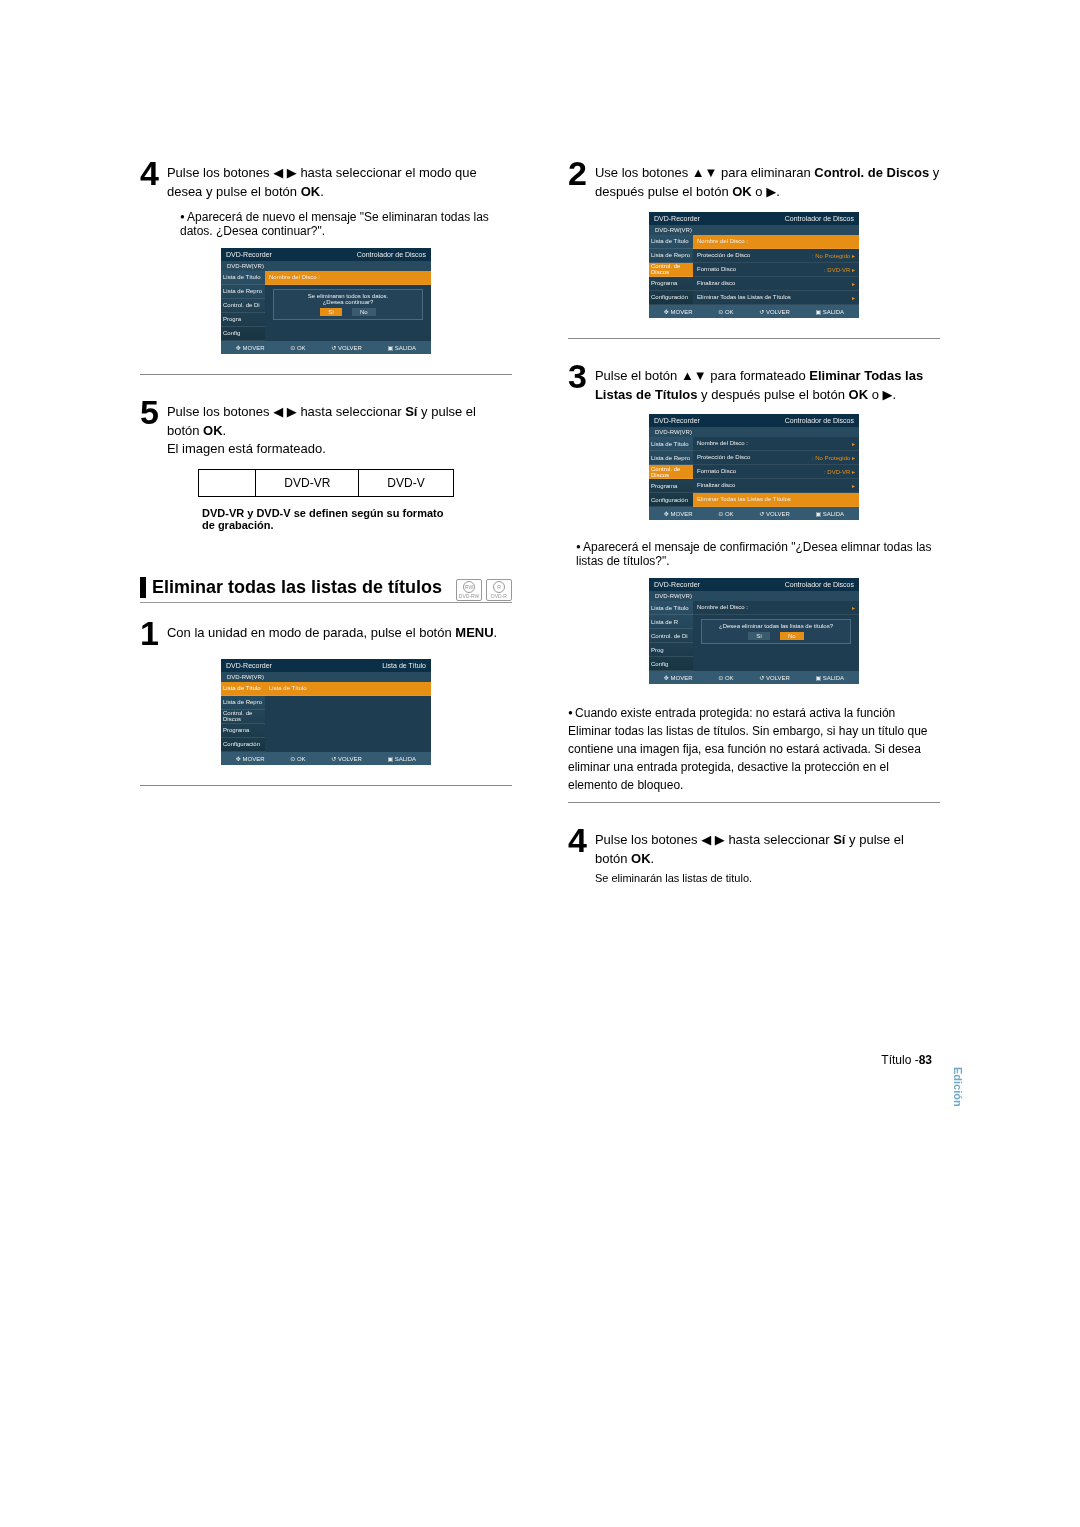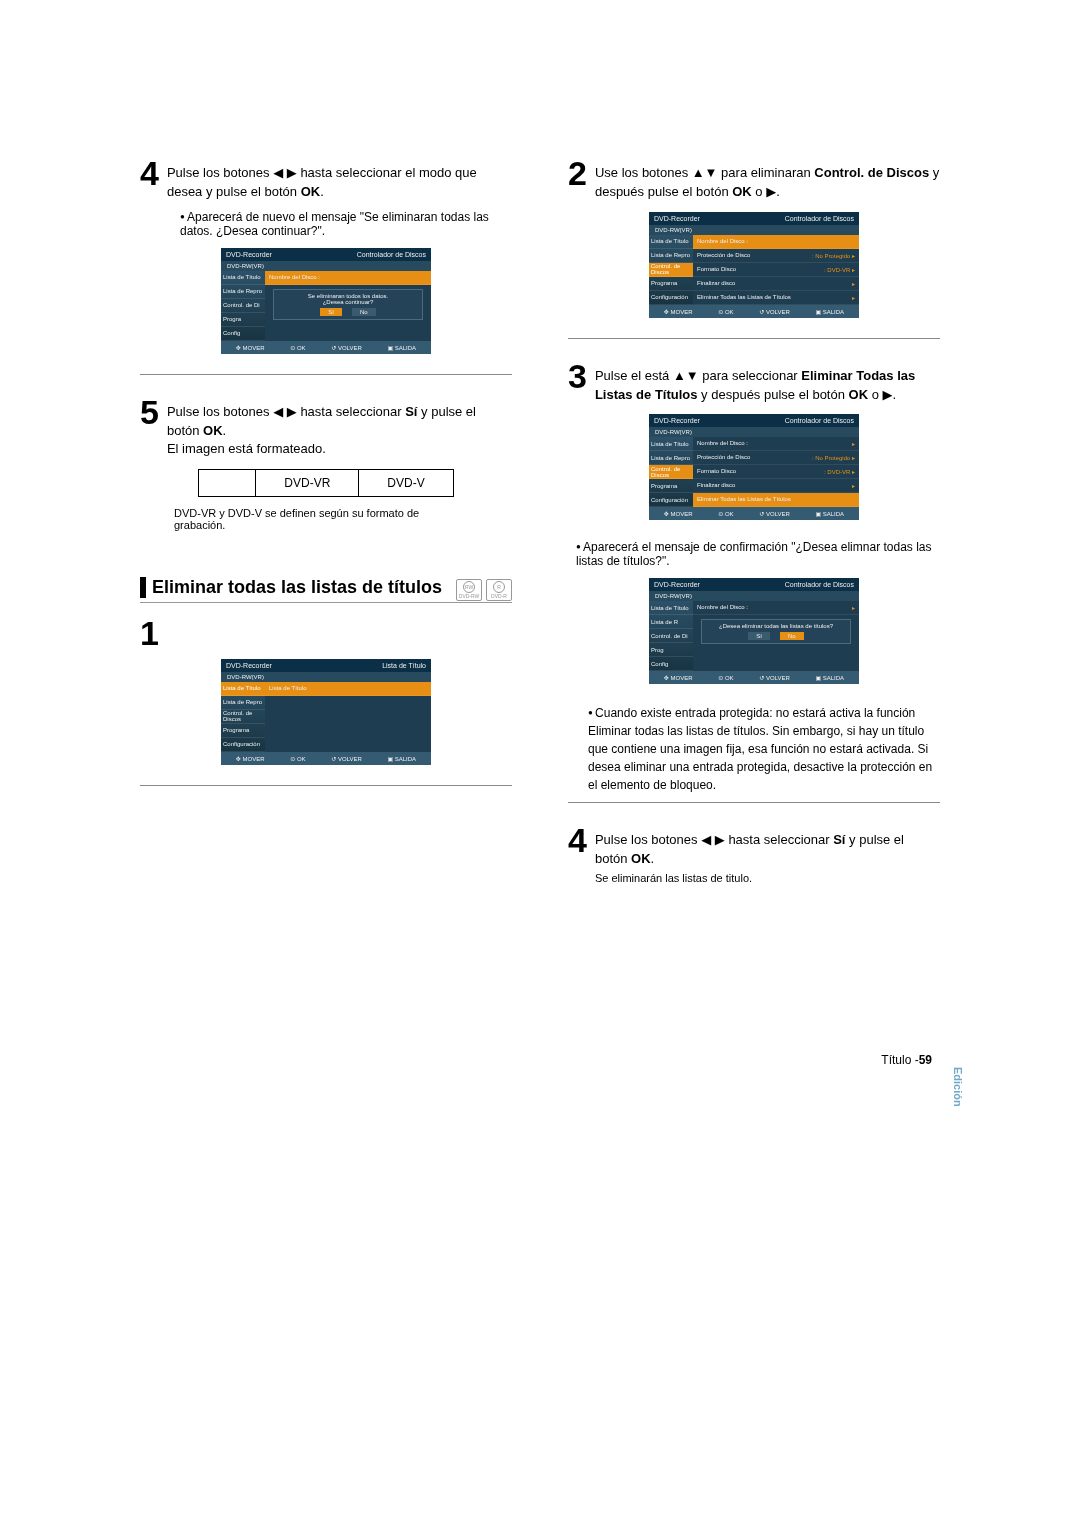--- a/index.html
+++ b/index.html
@@ -23,21 +23,21 @@
   .mini .row{display:flex;justify-content:space-between;padding:3px 4px;border-bottom:1px solid rgba(255,255,255,.08)}
   .mini .row span:last-child{color:#e68f14}
   .mini .rowhl{background:#e68f14}
   .mini .dialog{position:absolute;top:18px;left:8px;right:8px;background:#244358;border:1px solid #4b6b7d;padding:3px;text-align:center}
   .mini .btns{display:flex;justify-content:center;gap:10px;margin-top:3px}
   .mini .btn{background:#3a5a6d;padding:1px 8px}
   .mini .btnhl{background:#e68f14}
   .mini .foot{background:#345b72;display:flex;justify-content:space-around;padding:3px 2px;font-size:6px}
   table.data{border-collapse:collapse;margin:10px auto;font-size:12px}
   table.data td{border:1px solid #000;padding:6px 28px;text-align:center}
-  .note{font-size:11px;font-weight:normal;margin:10px 0 0 34px;width:250px}
+  .note{font-size:11px;font-weight:bold;margin:10px 0 0 62px;width:250px}
   .sectionbar{border-left:6px solid #000;padding-left:6px;margin-top:46px;margin-bottom:4px}
   .sectionbar h2{font-size:18px;font-weight:bold}
   .sectionunder{height:8px;border-top:1px solid #999;position:relative;margin-bottom:8px}
   .sectionunder .badges{position:absolute;right:0;top:-24px;display:flex;gap:4px}
   .badge{width:26px;height:22px;border:1px solid #999;border-radius:2px;font-size:5px;display:flex;flex-direction:column;align-items:center;justify-content:center;color:#999}
   .badge .c{width:12px;height:12px;border:1px solid #999;border-radius:50%;font-size:5px;display:flex;align-items:center;justify-content:center}
   .divider{border:none;border-top:1px solid #888;margin:8px 0 22px}
   .pgnum{position:absolute;bottom:460px;right:148px;font-size:12px}
   .sidelbl{position:absolute;right:116px;bottom:420px;font-size:11px;color:#6fa8c9;font-weight:bold;writing-mode:vertical-rl}
 </style>
@@ -123,20 +123,23 @@
           </div>
         <div class="badge">
             <div class="c">R</div>
             <span>DVD-R</span>
           </div>
       </div>
     </div>
 
     <div class="step">
       <div class="bignum">1</div>
+      <div class="steptxt">
+        <span>Con la unidad en modo de parada, pulse el botón </span><b>MENU</b><span>.</span>
+      </div>
     </div>
 
     <div class="mini">
       <div class="hdr">
           <span>DVD-Recorder</span>
           <span>Lista de Título</span>
         </div>
       <div class="tabs">DVD-RW(VR)</div>
       <div class="body">
         <div class="side">
@@ -213,21 +216,21 @@
           <span>⊙ <span>OK</span></span>
           <span>↺ <span>VOLVER</span></span>
           <span>▣ <span>SALIDA</span></span>
         </div>
     </div>
     <hr class="divider">
 
     <div class="step">
       <div class="bignum">3</div>
       <div class="steptxt">
-        <span>Pulse el está ▲▼ para seleccionar </span><b>Eliminar Todas las Listas de Títulos</b><span> y después pulse el botón </span><b>OK</b><span> o ▶.</span>
+        <span>Pulse el botón ▲▼ para formateado </span><b>Eliminar Todas las Listas de Títulos</b><span> y después pulse el botón </span><b>OK</b><span> o ▶.</span>
       </div>
     </div>
     <div class="mini">
       <div class="hdr">
           <span>DVD-Recorder</span>
           <span>Controlador de Discos</span>
         </div>
       <div class="tabs">DVD-RW(VR)</div>
       <div class="body">
         <div class="side">
@@ -299,27 +302,27 @@
         </div>
       </div>
       <div class="foot">
           <span>✥ <span>MOVER</span></span>
           <span>⊙ <span>OK</span></span>
           <span>↺ <span>VOLVER</span></span>
           <span>▣ <span>SALIDA</span></span>
         </div>
     </div>
 
-    <div class="bullet" style="margin-left:20px;line-height:1.5">Cuando existe entrada protegida: no estará activa la función Eliminar todas las listas de títulos. Sin embargo, si hay un título que contiene una imagen fija, esa función no estará activada. Si desea eliminar una entrada protegida, desactive la protección en el elemento de bloqueo.</div>
+    <div class="bullet" style="margin-left:0;line-height:1.5">Cuando existe entrada protegida: no estará activa la función Eliminar todas las listas de títulos. Sin embargo, si hay un título que contiene una imagen fija, esa función no estará activada. Si desea eliminar una entrada protegida, desactive la protección en el elemento de bloqueo.</div>
     <hr class="divider">
 
     <div class="step">
       <div class="bignum">4</div>
       <div class="steptxt">
         <span>Pulse los botones ◀ ▶  hasta seleccionar </span><b>Sí</b><span> y pulse el botón </span><b>OK</b><span>.</span><br>
         <span style="font-size:11px">Se eliminarán las listas de titulo.</span>
       </div>
     </div>
   </div>
 </div>
 
-<div class="pgnum"><span>Título -</span><b>59</b></div>
+<div class="pgnum"><span>Título -</span><b>83</b></div>
 <div class="sidelbl">Edición</div>
 
 </body></html>

